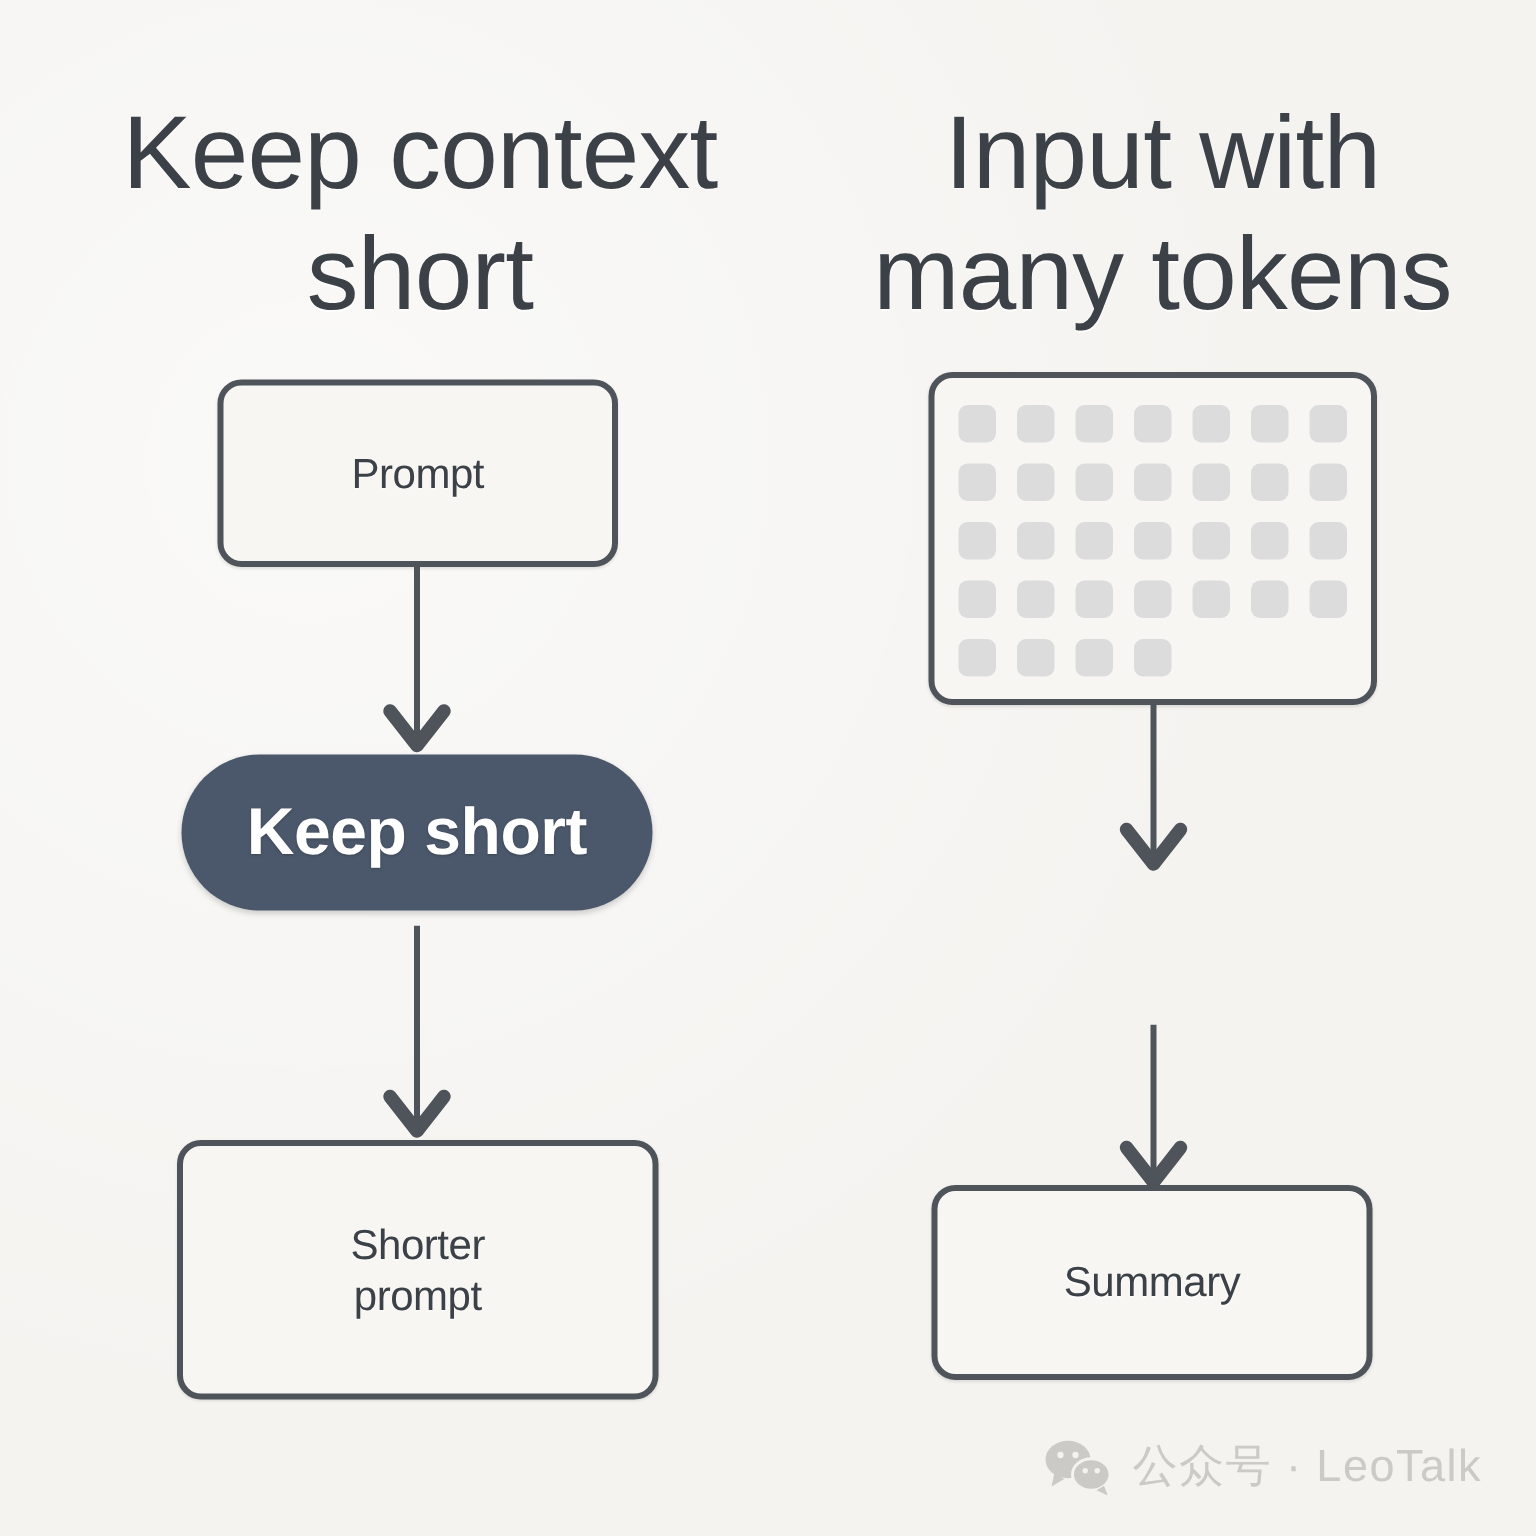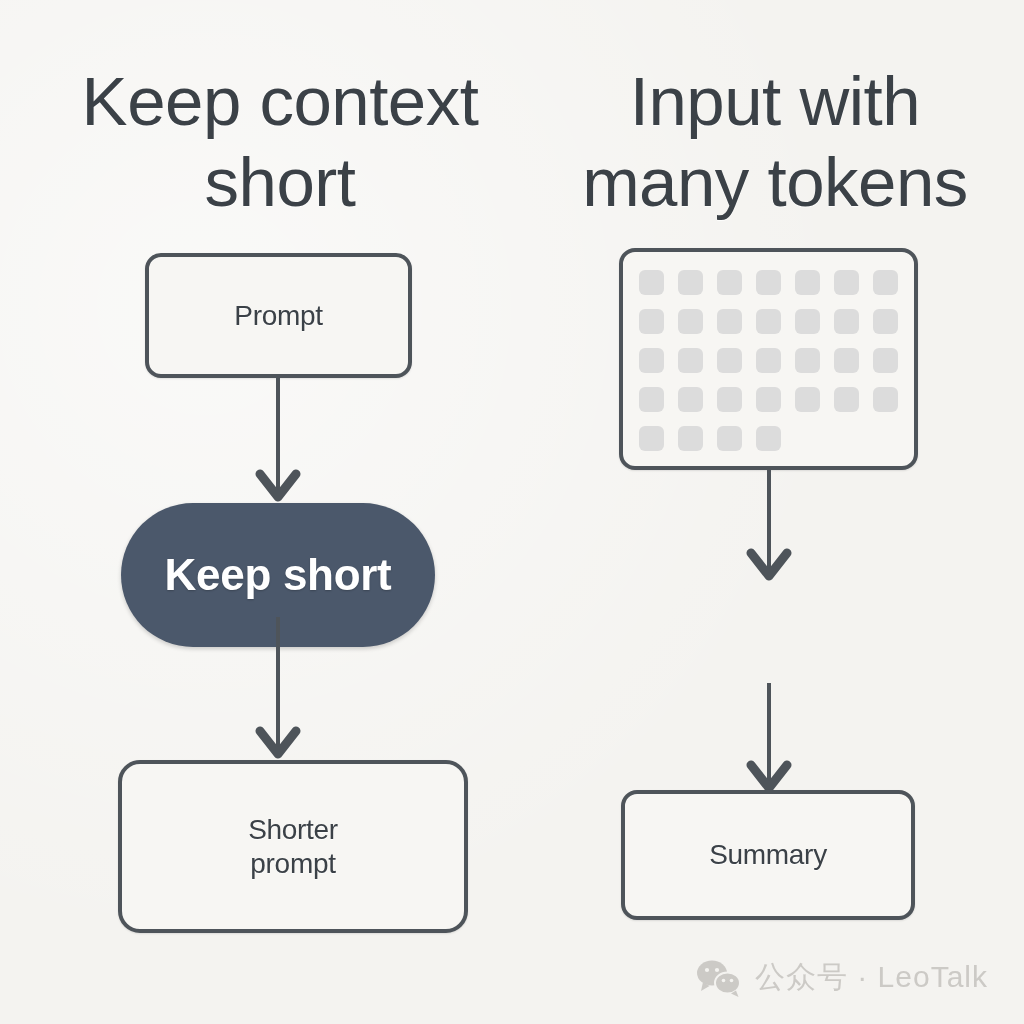--- a/index.html
+++ b/index.html
@@ -146,32 +146,32 @@
     <span class="node-label">Prompt</span>
   </div>
 
   <div class="arrow" style="left:247px; top:378px;">
     <svg width="62" height="126" viewBox="0 0 62 126">
       <path d="M31 0 L31 116" stroke="#4e545a" stroke-width="4" fill="none"></path>
       <path d="M13 96 L31 119 L49 96" stroke="#4e545a" stroke-width="9" fill="none" stroke-linecap="round" stroke-linejoin="round"></path>
     </svg>
   </div>
 
-  <div class="pill" id="node-keep-short" style="left:121px; top:503px; width:314px; height:144px;">
+  <div class="pill" id="node-keep-short" style="left:121px; top:503px; width:314px; height:104px;">
     <span class="pill-label">Keep short</span>
   </div>
 
   <div class="arrow" style="left:247px; top:617px;">
     <svg width="62" height="144" viewBox="0 0 62 144">
       <path d="M31 0 L31 134" stroke="#4e545a" stroke-width="4" fill="none"></path>
       <path d="M13 114 L31 137 L49 114" stroke="#4e545a" stroke-width="9" fill="none" stroke-linecap="round" stroke-linejoin="round"></path>
     </svg>
   </div>
 
-  <div class="node-box" id="node-shorter-prompt" style="left:118px; top:760px; width:350px; height:173px;border-radius:22px;">
+  <div class="node-box" id="node-shorter-prompt" style="left:118px; top:760px; width:321px; height:173px;">
     <span class="node-label">Shorter
 prompt</span>
   </div>
 
   <div id="token-grid">
     <div class="tokens">
       <span class="token-cell"></span>
       <span class="token-cell"></span>
       <span class="token-cell"></span>
       <span class="token-cell"></span>

